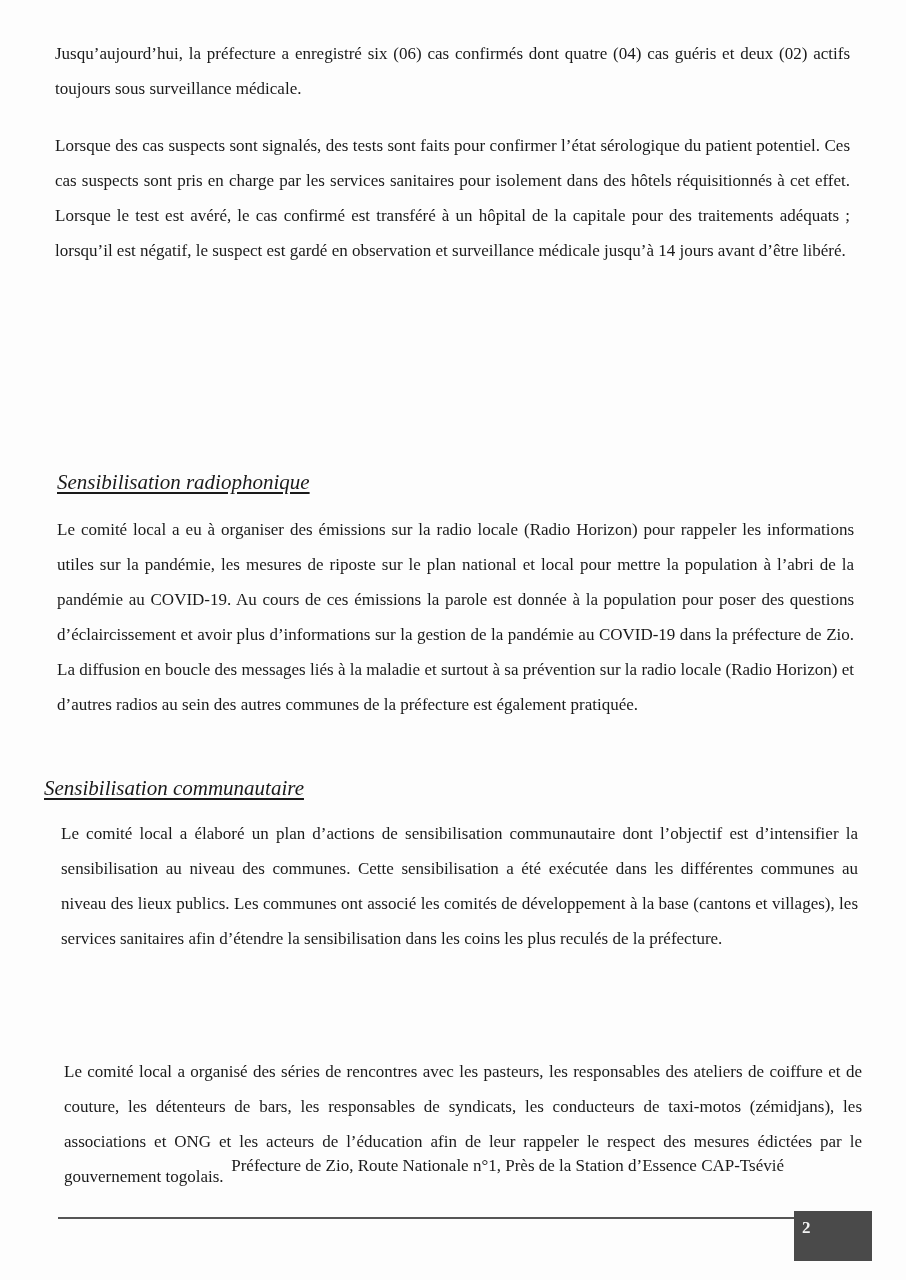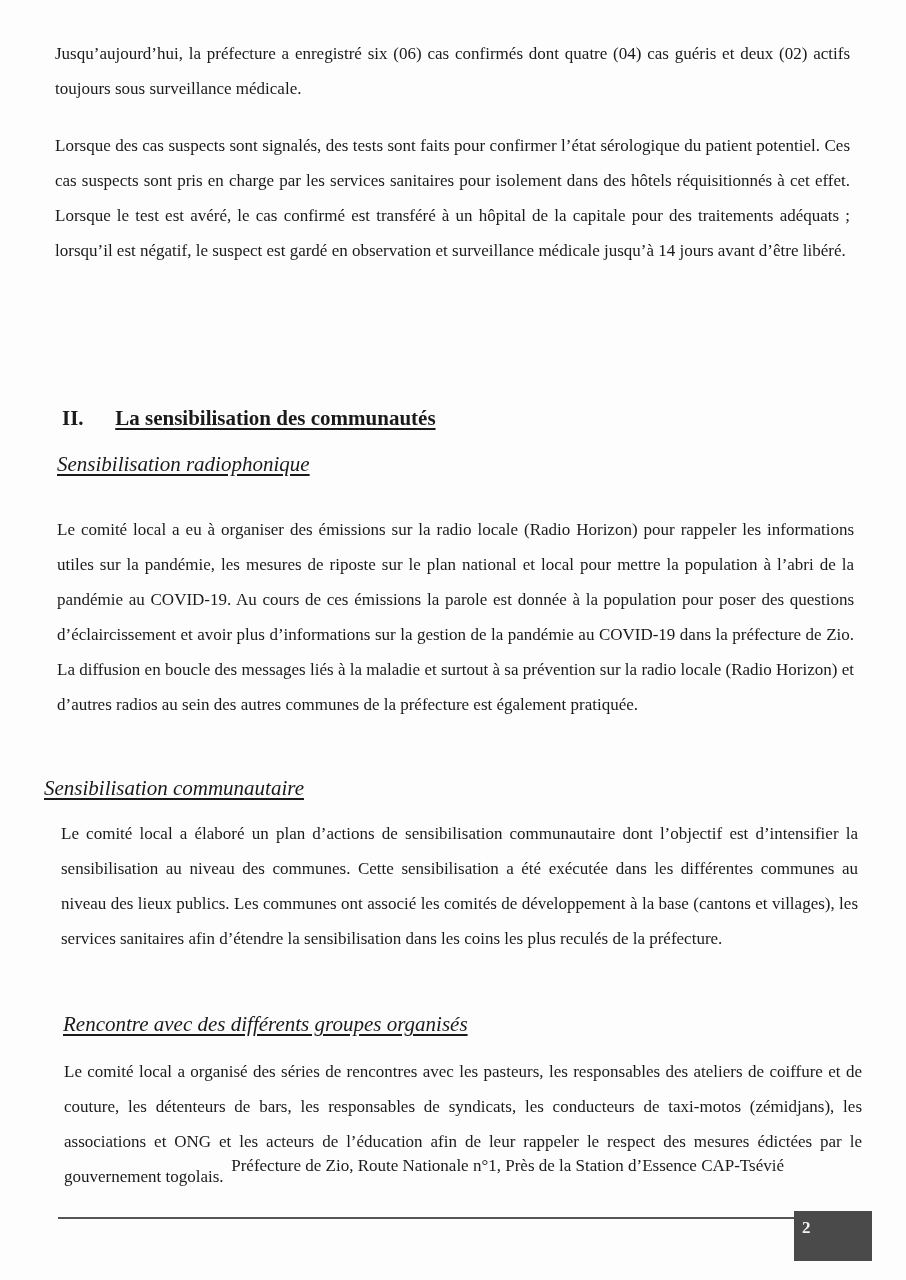--- a/index.html
+++ b/index.html
@@ -38,31 +38,26 @@
 </head>
 <body>
 
 <div class="page">
 
   <p class="para" style="left:55px; top:36px; width:795px; margin:0;">Jusqu’aujourd’hui, la préfecture a enregistré six (06) cas confirmés dont quatre (04) cas guéris et deux (02) actifs toujours sous surveillance médicale.</p>
 
   <p class="para" style="left:55px; top:128px; width:795px; margin:0;">Lorsque des cas suspects sont signalés, des tests sont faits pour confirmer l’état sérologique du patient potentiel. Ces cas suspects sont pris en charge par les services sanitaires pour isolement dans des hôtels réquisitionnés à cet effet. Lorsque le test est avéré, le cas confirmé est transféré à un hôpital de la capitale pour des traitements adéquats ; lorsqu’il est négatif, le suspect est gardé en observation et surveillance médicale jusqu’à 14 jours  avant d’être libéré.</p>
 
 
-  <div class="section-heading">
-    <span class="num">II.</span>
-    <span class="title">La sensibilisation des communautés</span>
-  </div>
 
-  <div class="subheading" style="left:57px; top:452px;font-style:italic;">Sensibilisation radiophonique</div>
+  <div class="subheading" style="left:57px; top:470px;font-style:italic;">Sensibilisation radiophonique</div>
   <p class="para" style="left:57px; top:512px; width:797px; margin:0;">Le comité local a eu à organiser des émissions sur la radio locale (Radio Horizon) pour rappeler les informations utiles sur la pandémie, les mesures de riposte sur le plan national et local pour mettre la population à l’abri de la pandémie au COVID-19. Au cours de ces émissions la parole est donnée à la population pour poser des questions d’éclaircissement et avoir plus d’informations sur la gestion de la pandémie au COVID-19 dans la préfecture de Zio. La diffusion en boucle des messages liés à la maladie et surtout à sa prévention sur la radio locale (Radio Horizon) et d’autres radios au sein des autres communes de la préfecture est également pratiquée.</p>
 
   <div class="subheading" style="left:44px; top:776px;">Sensibilisation communautaire</div>
   <p class="para" style="left:61px; top:816px; width:797px; margin:0;">Le comité local a élaboré un plan d’actions de sensibilisation communautaire dont l’objectif est d’intensifier la sensibilisation au niveau des communes. Cette sensibilisation a été exécutée dans les différentes communes au niveau des lieux publics. Les communes ont associé les comités de développement à la base (cantons et villages), les services sanitaires afin d’étendre la sensibilisation dans les coins les plus reculés de la préfecture.</p>
 
-  <div class="subheading" style="left:63px; top:1012px;">Rencontre avec des différents groupes organisés</div>
   <p class="para" style="left:64px; top:1054px; width:798px; margin:0;">Le comité local a organisé des séries de rencontres avec les pasteurs, les responsables des ateliers de coiffure et de couture, les détenteurs de bars, les responsables de syndicats, les conducteurs de taxi-motos (zémidjans), les associations et ONG et les acteurs de l’éducation afin de leur rappeler le respect des mesures édictées par le gouvernement togolais.</p>
 
   <div class="footer-rule"></div>
   <div class="footer-line1">Préfecture de Zio, Route Nationale n°1, Près de la Station d’Essence CAP-Tsévié</div>
   <div class="page-number">2</div>
 
 </div>
 
 </body></html>

